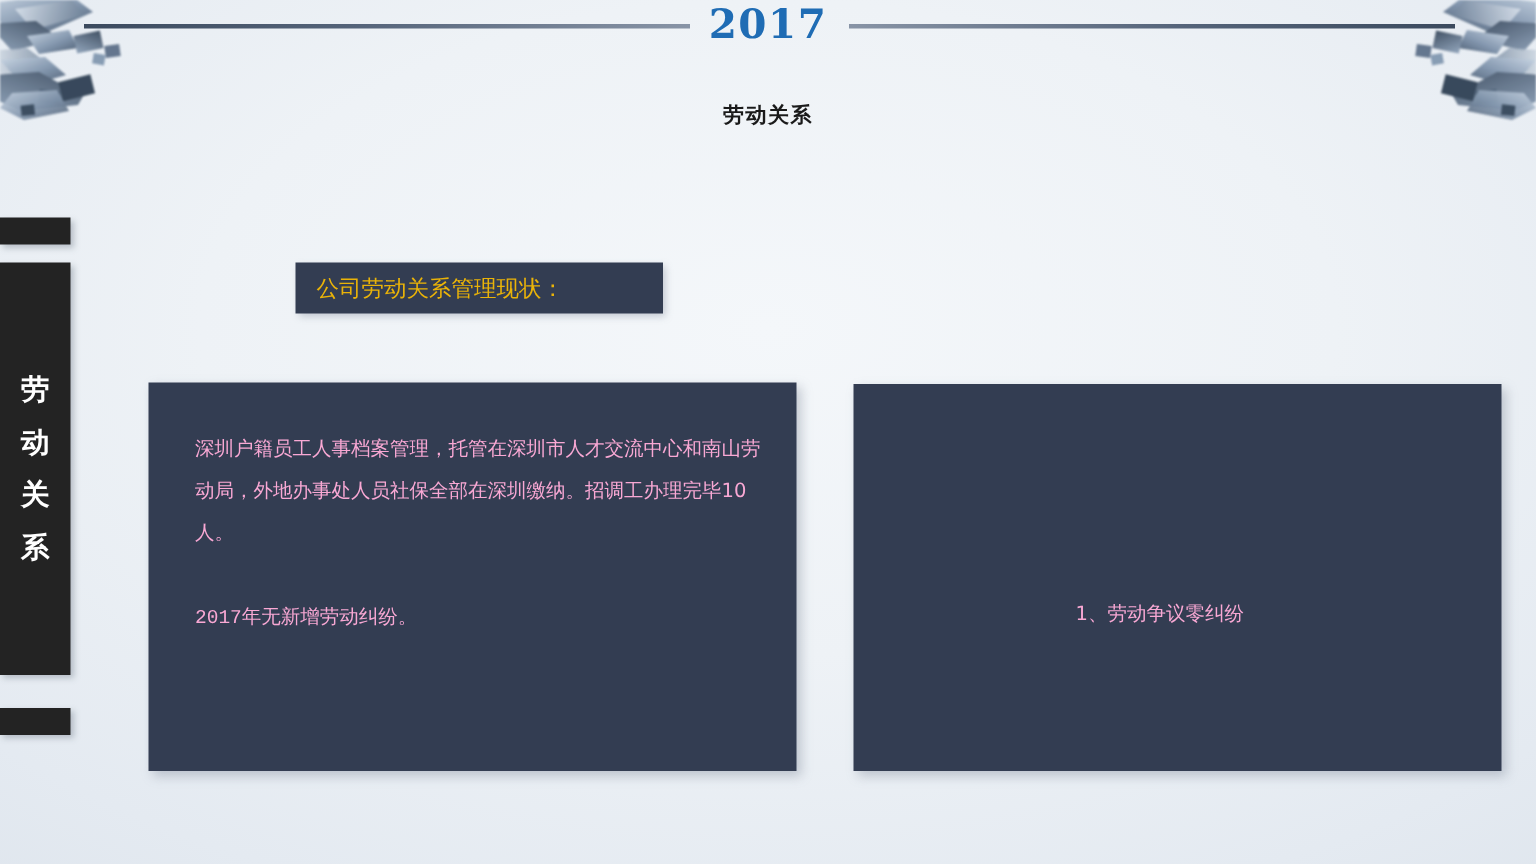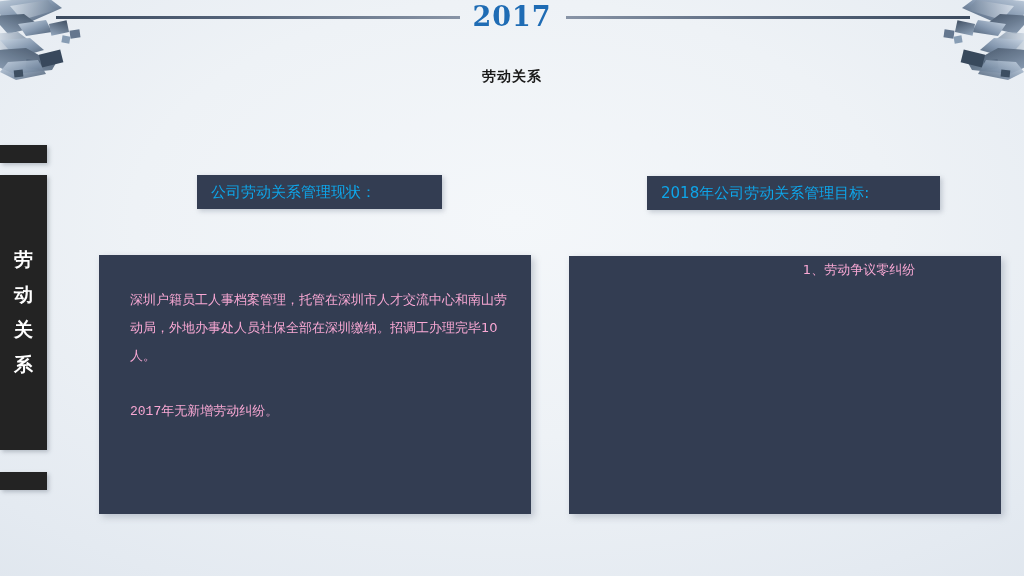--- a/index.html
+++ b/index.html
@@ -98,21 +98,21 @@
     font-size: 19px;
     font-weight: bold;
     letter-spacing: 0;
     pointer-events: none;
   }
 
   
   .col-head {
     position: absolute;
     background: #333d52;
-    color: #0ea5e9;
+    color: #eab308;
     font-size: 15px;
     display: flex;
     align-items: center;
     padding-left: 14px;
     box-sizing: border-box;
     box-shadow: 2px 2px 5px rgba(120,130,148,.40);
   }
   .col-head.h1 { left: 197px; top: 175px; width: 245px; height: 34px; }
   .col-head.h2 { left: 647px; top: 176px; width: 293px; height: 34px; }
 
@@ -134,20 +134,21 @@
     right: 20px;
     font-size: 13px;
     line-height: 28px;
   }
   .panel.right .panel-body {
     left: 0;
     right: 0;
     top: 0;
     height: 306px;
     display: flex;
+    flex-direction: column;
     justify-content: center;
     align-items: flex-start;
     padding-left: 148px;
     box-sizing: border-box;
     line-height: 27px;
   }
 
   .para { margin: 0; }
   .para.spaced { margin-top: 28px; font-family: Liberation Mono, monospace; }
   .bullet { margin: 0; }
@@ -221,21 +222,20 @@
     <div class="tab-chip small-bottom"></div>
     <div class="tab-vertical-label">
       <span>劳</span>
       <span>动</span>
       <span>关</span>
       <span>系</span>
     </div>
   </div>
 
   <div class="col-head h1">公司劳动关系管理现状：</div>
-  <div class="col-head h2">2018年公司劳动关系管理目标:</div>
 
   <div class="panel left">
     <div class="panel-body">
       <p class="para">深圳户籍员工人事档案管理，托管在深圳市人才交流中心和南山劳动局，外地办事处人员社保全部在深圳缴纳。招调工办理完毕10人。</p>
       <p class="para spaced">2017年无新增劳动纠纷。</p>
     </div>
   </div>
 
   <div class="panel right">
     <div class="panel-body">

